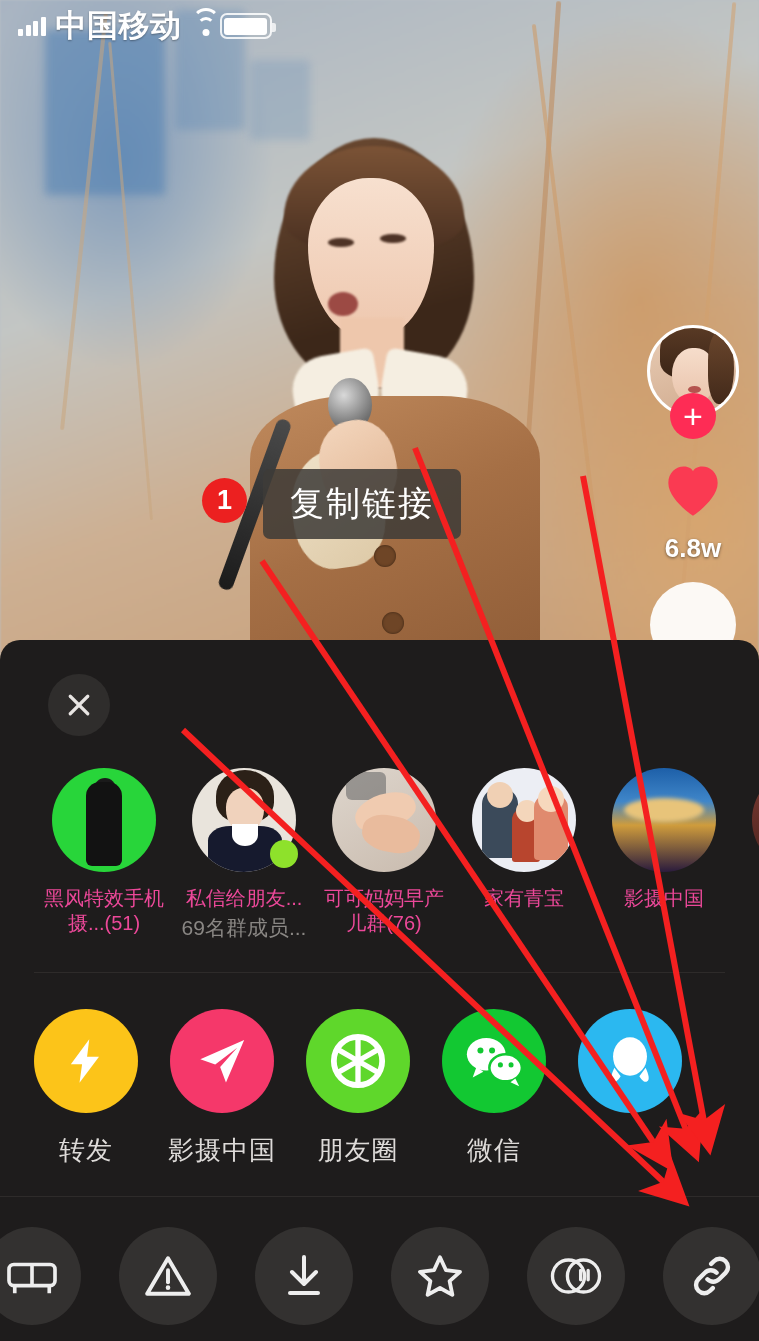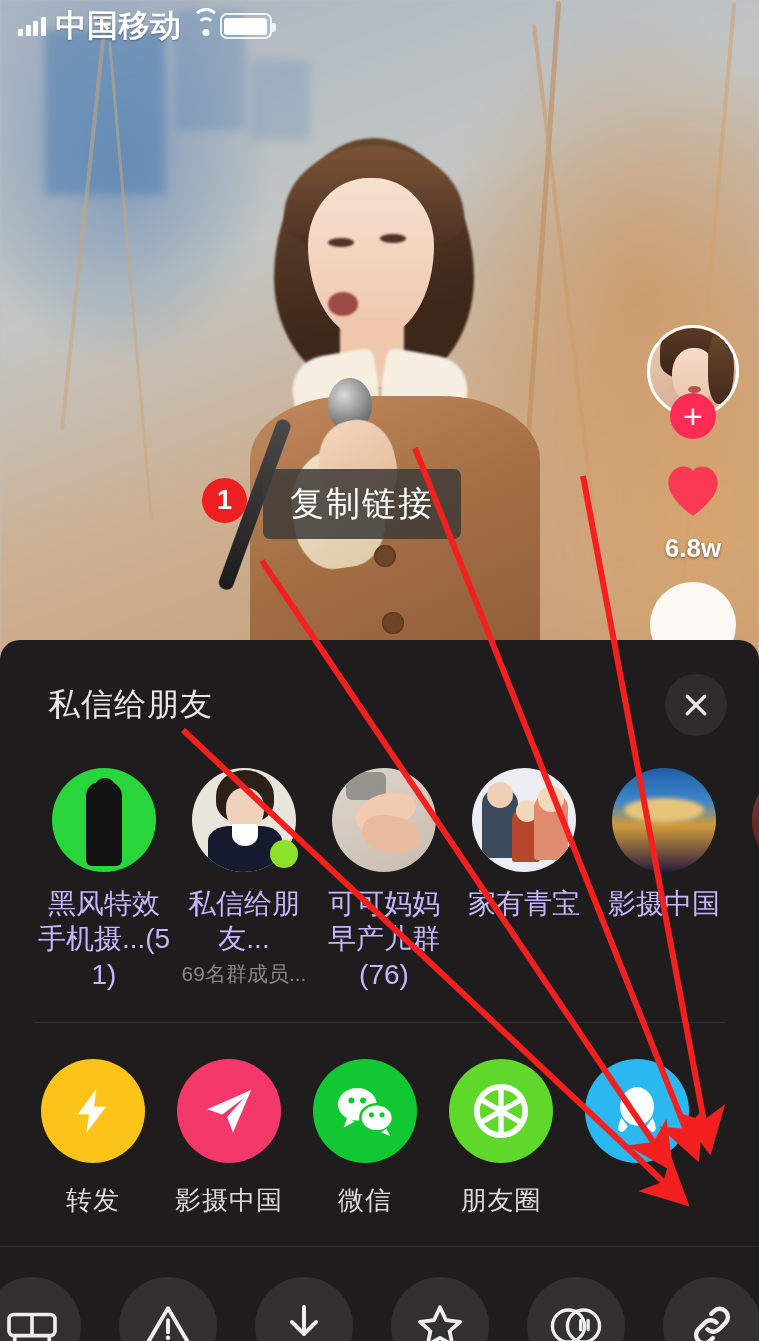--- a/index.html
+++ b/index.html
@@ -240,21 +240,21 @@
   .friend {
     width: 140px; flex: 0 0 140px;
     display: flex; flex-direction: column; align-items: center;
   }
   .friend-av {
     width: 104px; height: 104px; border-radius: 50%;
     position: relative; overflow: visible; margin-bottom: 14px;
   }
   .friend-av .ph { width: 104px; height: 104px; border-radius: 50%; overflow: hidden; position: relative; }
   .friend-name {
-    color: #c4b5fd; font-size: 28px; line-height: 1.26;
+    color: #ec4899; font-size: 20px; line-height: 1.26;
     text-align: center; width: 134px;
     word-break: break-all;
   }
   .friend-sub { color: #8a8784; font-size: 21px; text-align: center; margin-top: 3px; width: 136px; }
   .online-dot {
     position: absolute; right: -2px; bottom: 4px; width: 28px; height: 28px;
     border-radius: 50%; background: #8ee12b;
   }
   
   .av1 { background: #28d53a; }
@@ -292,21 +292,21 @@
   .av4 .mh { position:absolute; left:66px; top:18px; width:26px; height:26px;
             background:#f6d8bd; border-radius:50%; }
   .av5 { background: linear-gradient(180deg,#1d5fa8 0%,#3f86c9 32%,#cf9c3c 55%,#2a1b3d 100%); }
   .av5 .cloud { position:absolute; left:12px; top:30px; width:80px; height:24px;
                 background:#e8c47a; border-radius: 50%; filter: blur(2px); }
   .av6 { background: linear-gradient(160deg,#7d3b33,#3a1a16); }
 
   .sheet-divider { height: 1px; background: #2e2b2a; margin: 30px 34px 0 34px; }
 
   
-  .apps-row { display: flex; padding: 36px 0 0 25px; }
+  .apps-row { display: flex; padding: 36px 0 0 18px; }
   .app { width: 136px; flex: 0 0 136px; display:flex; flex-direction: column; align-items:center; }
   .app-icon {
     width: 104px; height: 104px; border-radius: 50%;
     display:flex; align-items:center; justify-content:center; margin-bottom: 20px;
   }
   .app-label { color: #dedbd9; font-size: 26px; letter-spacing: 1px; white-space: nowrap; }
 
   
   .bottom-row {
     display: flex; padding: 30px 0 0 0; align-items: flex-start;
@@ -409,21 +409,20 @@
     <div class="like-count">6.8w</div>
     <div class="comment-bubble"></div>
   </div>
 
   <div class="tip-badge">1</div>
   <div class="copy-tip">复制链接</div>
 
   <div class="share-sheet">
 
     <div class="sheet-head">
-      <div class="sheet-title">私信给朋友</div>
       <div class="close-btn">
         <svg width="30" height="30" viewBox="0 0 24 24">
           <line x1="5" y1="5" x2="19" y2="19" stroke="#e8e5e3" stroke-width="2.6" stroke-linecap="round"></line>
           <line x1="19" y1="5" x2="5" y2="19" stroke="#e8e5e3" stroke-width="2.6" stroke-linecap="round"></line>
         </svg>
       </div>
     </div>
 
     <div class="friends-row">
 
@@ -507,46 +506,46 @@
         <div class="app-label">转发</div>
       </div>
 
       <div class="app">
         <div class="app-icon" style="background:#f5386a">
           <svg width="56" height="56" viewBox="0 0 24 24">
               <path d="M21.5 3 2.7 11.2l6.4 2.3 9.4-7.2-7.3 8.3 2.5 6.6z" fill="#fff"></path>
             </svg>
         </div>
         <div class="app-label">影摄中国</div>
+      </div>
+
+      <div class="app">
+        <div class="app-icon" style="background:#5fd72b">
+          <svg width="58" height="58" viewBox="0 0 24 24">
+            <circle cx="12" cy="12" r="10" fill="none" stroke="#fff" stroke-width="2.4"></circle>
+            <path d="M12 2.4 12 12 20.4 7.2M12 12 3.6 7.2M12 12 3.6 16.8M12 12 12 21.6M12 12 20.4 16.8" stroke="#fff" stroke-width="2.2" fill="none"></path>
+          </svg>
+        </div>
+        <div class="app-label">朋友圈</div>
       </div>
 
       <div class="app">
         <div class="app-icon" style="background:#12c832">
           <svg width="62" height="56" viewBox="0 0 32 28">
             <ellipse cx="12" cy="10.5" rx="10" ry="8.4" fill="#fff"></ellipse>
             <polygon points="7,17 5,22.5 10.5,19.5" fill="#fff"></polygon>
             <ellipse cx="22" cy="17.5" rx="8.4" ry="7" fill="#fff" stroke="#12c832" stroke-width="1.3"></ellipse>
             <polygon points="27,23 29,27 24.5,25" fill="#fff"></polygon>
             <circle cx="9" cy="8.6" r="1.55" fill="#12c832"></circle>
             <circle cx="15" cy="8.6" r="1.55" fill="#12c832"></circle>
             <circle cx="19.3" cy="16" r="1.3" fill="#12c832"></circle>
             <circle cx="24.8" cy="16" r="1.3" fill="#12c832"></circle>
           </svg>
         </div>
         <div class="app-label">微信</div>
-      </div>
-
-      <div class="app">
-        <div class="app-icon" style="background:#5fd72b">
-          <svg width="58" height="58" viewBox="0 0 24 24">
-            <circle cx="12" cy="12" r="10" fill="none" stroke="#fff" stroke-width="2.4"></circle>
-            <path d="M12 2.4 12 12 20.4 7.2M12 12 3.6 7.2M12 12 3.6 16.8M12 12 12 21.6M12 12 20.4 16.8" stroke="#fff" stroke-width="2.2" fill="none"></path>
-          </svg>
-        </div>
-        <div class="app-label">朋友圈</div>
       </div>
 
 
       <div class="app">
         <div class="app-icon" style="background:#2bb8f0">
           <svg width="54" height="58" viewBox="0 0 24 26">
             <ellipse cx="12" cy="11" rx="7.6" ry="8.6" fill="#fff"></ellipse>
             <path d="M5 16c-1.4 3-2 5.5-.6 6.2 1.2.6 2.6-1 3.4-2.4" fill="#fff"></path>
             <path d="M19 16c1.4 3 2 5.5.6 6.2-1.2.6-2.6-1-3.4-2.4" fill="#fff"></path>
           </svg>

